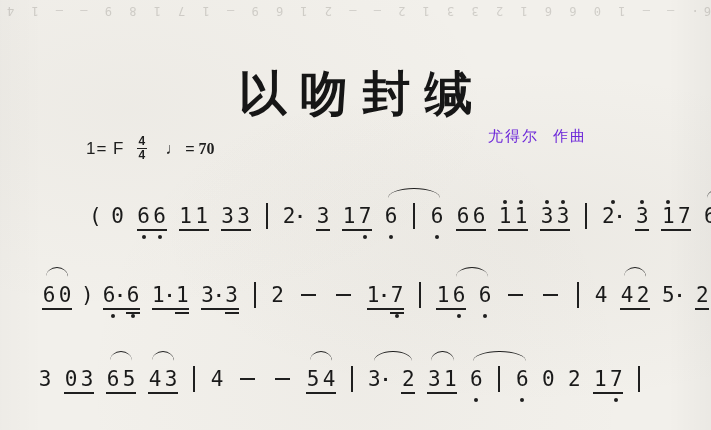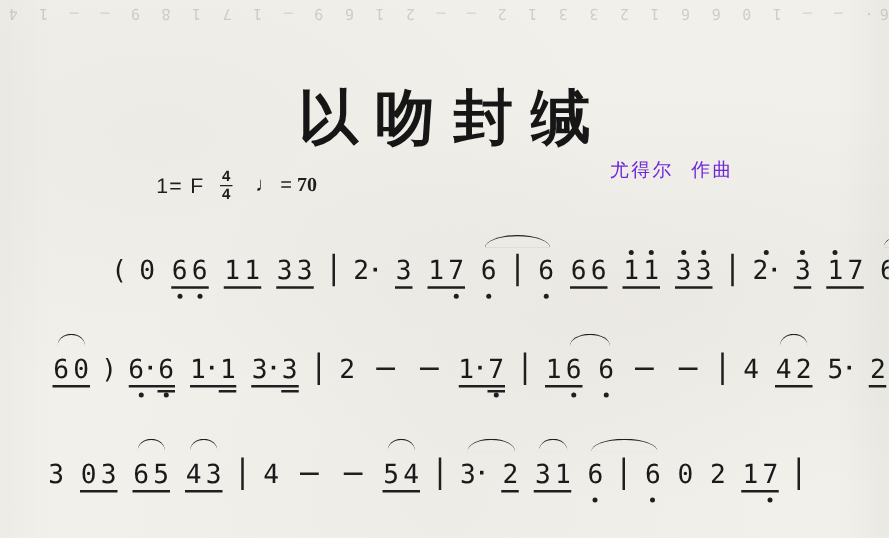--- a/index.html
+++ b/index.html
@@ -17,21 +17,21 @@
     position:absolute;top:4px;left:0;width:711px;text-align:center;
     transform:rotate(180deg);
     color:rgba(130,125,118,0.30);font-size:12px;letter-spacing:5px;white-space:nowrap;
     font-family:"DejaVu Sans Mono",monospace;
   }
   .title{
     position:absolute;top:26px;left:0;width:100%;text-align:center;
     font-family:"Liberation Serif",serif;font-weight:700;
     font-size:48px;letter-spacing:14px;text-indent:14px;color:#161616;margin-top:36px;
   }
-  .meta{position:absolute;top:136px;left:86px;display:flex;align-items:center;gap:8px;margin-left:39px;}
+  .meta{position:absolute;top:136px;left:86px;display:flex;align-items:center;gap:8px;}
   .keysig{font-size:17px;letter-spacing:1px;}
   .ts{display:inline-flex;flex-direction:column;align-items:center;font-weight:700;
       font-size:12px;line-height:11px;margin:0 4px;}
   .ts .tsn{border-bottom:1.4px solid #1f1f1f;padding:0 2px 1px;}
   .ts .tsd{padding-top:1px;}
   .tempo{font-size:16px;display:flex;align-items:center;gap:4px;margin-left:6px;}
   .tempo .bpm{font-weight:700;font-size:16px;font-family:"Liberation Serif",serif;}
   .credits{position:absolute;top:127px;left:488px;font-size:15px;line-height:21px;
            letter-spacing:2px;color:#6d28d9;font-family:Liberation Mono, monospace;}
   .credits .row{display:flex;gap:14px;}

